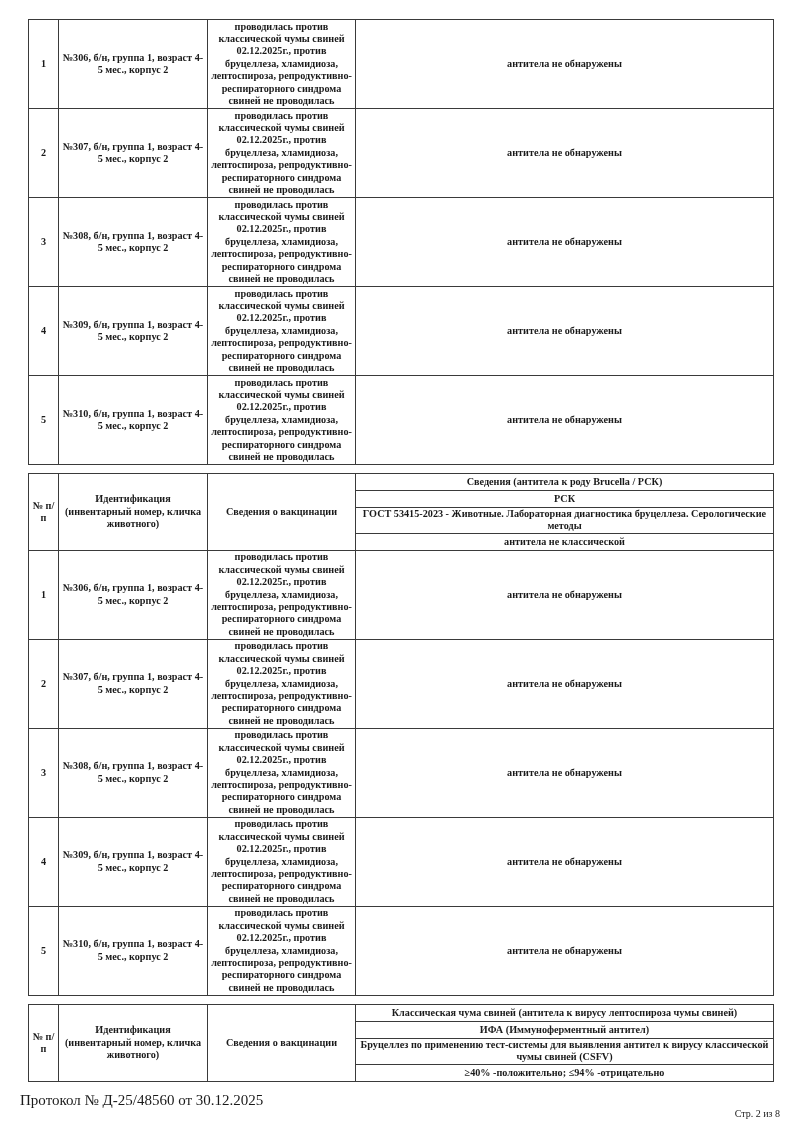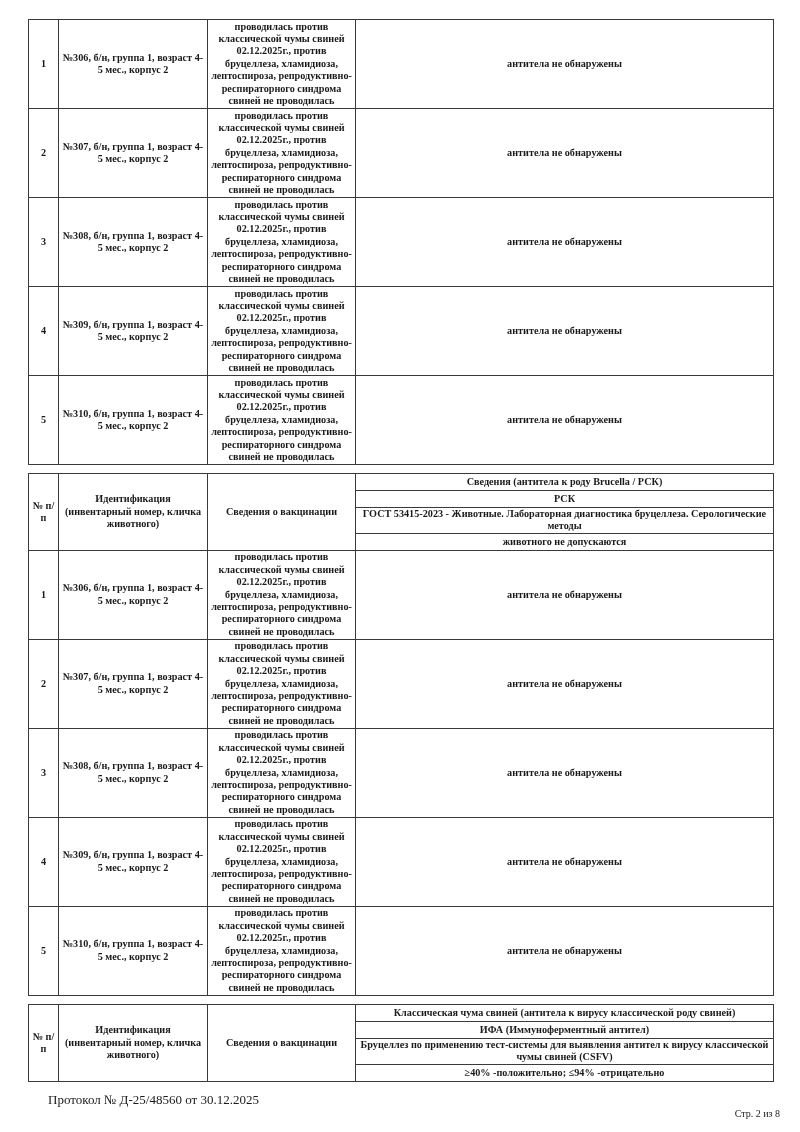--- a/index.html
+++ b/index.html
@@ -8,22 +8,22 @@
   table { position:absolute; left:28px; width:745px; border-collapse:collapse; table-layout:fixed; }
   td, th { border:1px solid #3a3a3a; text-align:center; vertical-align:middle; padding:0 2px;
            font-size:10.2px; line-height:12.4px; font-weight:bold; }
   col.c1 { width:30px; } col.c2 { width:149px; } col.c3 { width:148px; } col.c4 { width:418px; }
   tr.datarow td { height:88px; }
   th.b { font-weight:bold; }
   #t1 { top:19px; }
   #t2 { top:473px; }
   #t3 { top:1004px; }
   tr.h1 td, tr.h1 th { height:16px; }
-  .footer { position:absolute; left:20px; font-size:13px; line-height:14px; color:#1a1a1a;
-            font-family:"Liberation Serif", serif;margin-left:28px; }
+  .footer { position:absolute; left:20px; font-size:15px; line-height:14px; color:#1a1a1a;
+            font-family:"Liberation Serif", serif; }
   .page-num { position:absolute; right:20px; font-size:10px; line-height:14px; }
 </style>
 </head>
 <body>
 
 <table id="t1">
   <colgroup>
       <col class="c1">
       <col class="c2">
       <col class="c3">
@@ -77,21 +77,21 @@
       <th class="b" rowspan="4">Сведения о вакцинации</th>
       <th class="b">Сведения (антитела к роду Brucella / РСК)</th>
     </tr>
     <tr class="h1">
         <th class="b">РСК</th>
       </tr>
     <tr class="h3">
         <th class="b">ГОСТ 53415-2023 - Животные. Лабораторная диагностика бруцеллеза. Серологические методы</th>
       </tr>
     <tr class="h1">
-        <th class="b">животного не допускаются</th>
+        <th class="b">антитела не классической</th>
       </tr>
   </thead>
   <tbody>
     <tr class="datarow">
       <td>1</td>
       <td>№306, б/н, группа 1, возраст 4-5 мес., корпус 2</td>
       <td>проводилась против классической чумы свиней 02.12.2025г., против бруцеллеза, хламидиоза, лептоспироза, репродуктивно-респираторного синдрома свиней не проводилась</td>
       <td>антитела не обнаружены</td>
     </tr>
     <tr class="datarow">
@@ -126,21 +126,21 @@
       <col class="c1">
       <col class="c2">
       <col class="c3">
       <col class="c4">
     </colgroup>
   <thead>
     <tr class="h1">
       <th class="b" rowspan="4">№ п/п</th>
       <th class="b" rowspan="4">Идентификация (инвентарный номер, кличка животного)</th>
       <th class="b" rowspan="4">Сведения о вакцинации</th>
-      <th class="b">Классическая чума свиней (антитела к вирусу классической роду свиней)</th>
+      <th class="b">Классическая чума свиней (антитела к вирусу лептоспироза чумы свиней)</th>
     </tr>
     <tr class="h1">
         <th class="b">ИФА (Иммуноферментный антител)</th>
       </tr>
     <tr class="h3">
         <th class="b">Бруцеллез по применению тест-системы для выявления антител к вирусу классической чумы свиней (CSFV)</th>
       </tr>
     <tr class="h1">
         <th class="b">≥40% -положительно; ≤94% -отрицательно</th>
       </tr>

